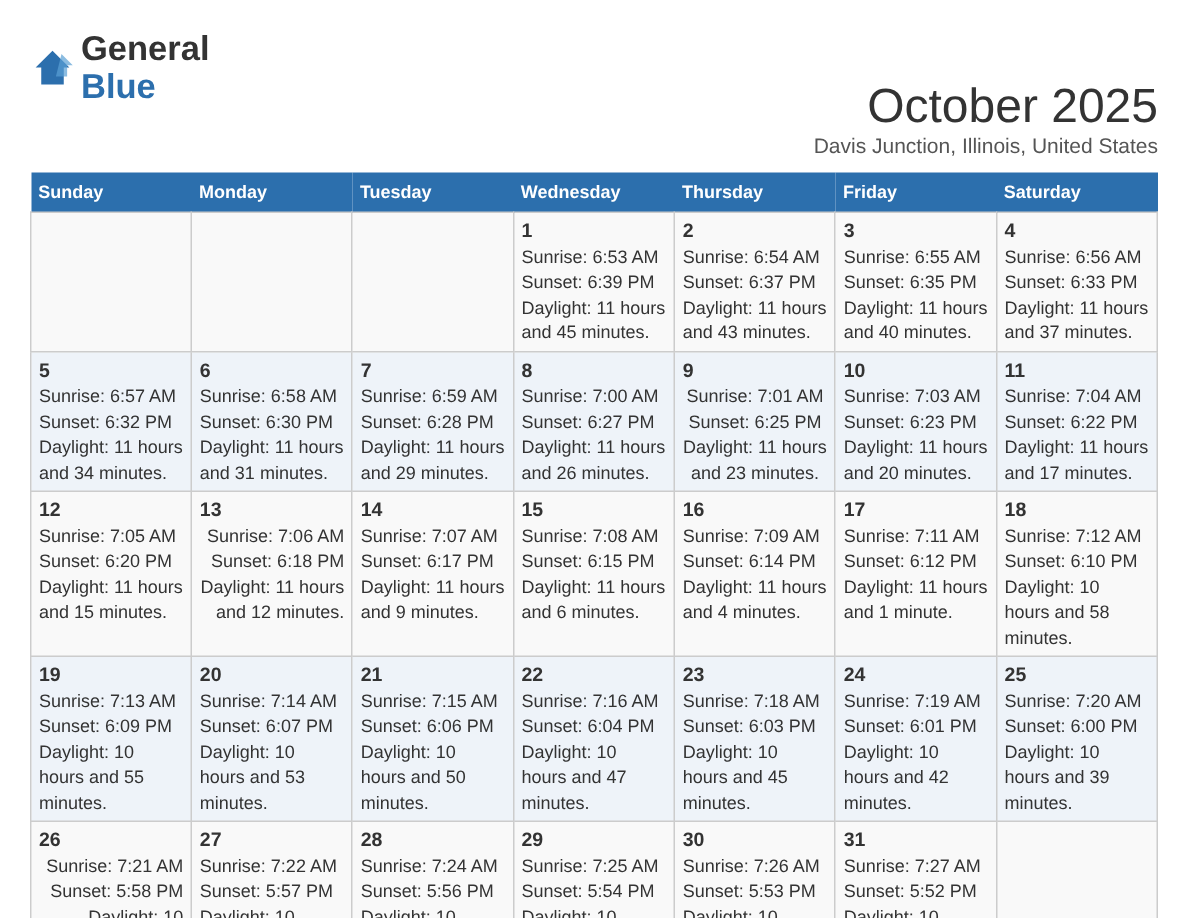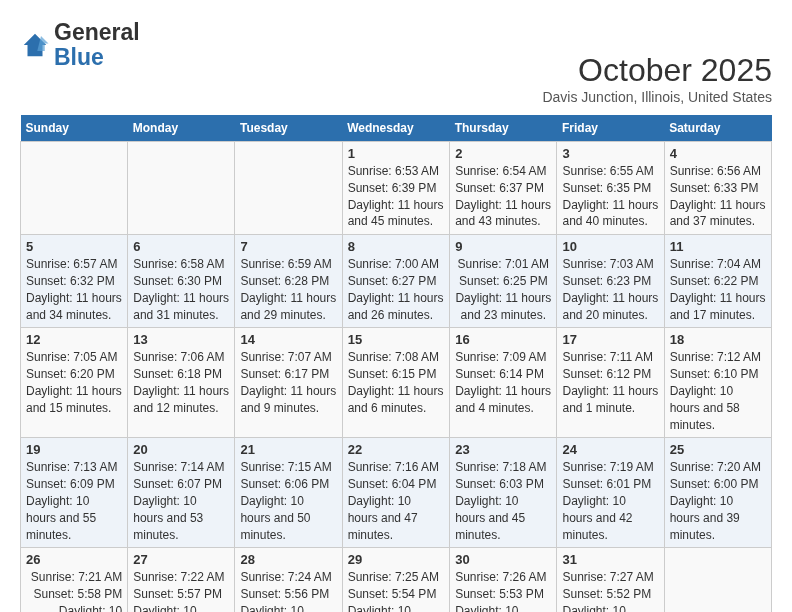--- a/index.html
+++ b/index.html
@@ -191,21 +191,21 @@
       </tr>
       <tr>
         <td>
           <div class="day-num">12</div>
           <div class="cell-text" style="white-space: pre-line;">Sunrise: 7:05 AM
 Sunset: 6:20 PM
 Daylight: 11 hours and 15 minutes.</div>
         </td>
         <td>
           <div class="day-num">13</div>
-          <div class="cell-text" style="white-space: pre-line;">Sunrise: 7:06 AM
+          <div class="cell-text" style="white-space: pre-line; text-align: right;">Sunrise: 7:06 AM
 Sunset: 6:18 PM
 Daylight: 11 hours and 12 minutes.</div>
         </td>
         <td>
           <div class="day-num">14</div>
           <div class="cell-text" style="white-space: pre-line;">Sunrise: 7:07 AM
 Sunset: 6:17 PM
 Daylight: 11 hours and 9 minutes.</div>
         </td>
         <td>

